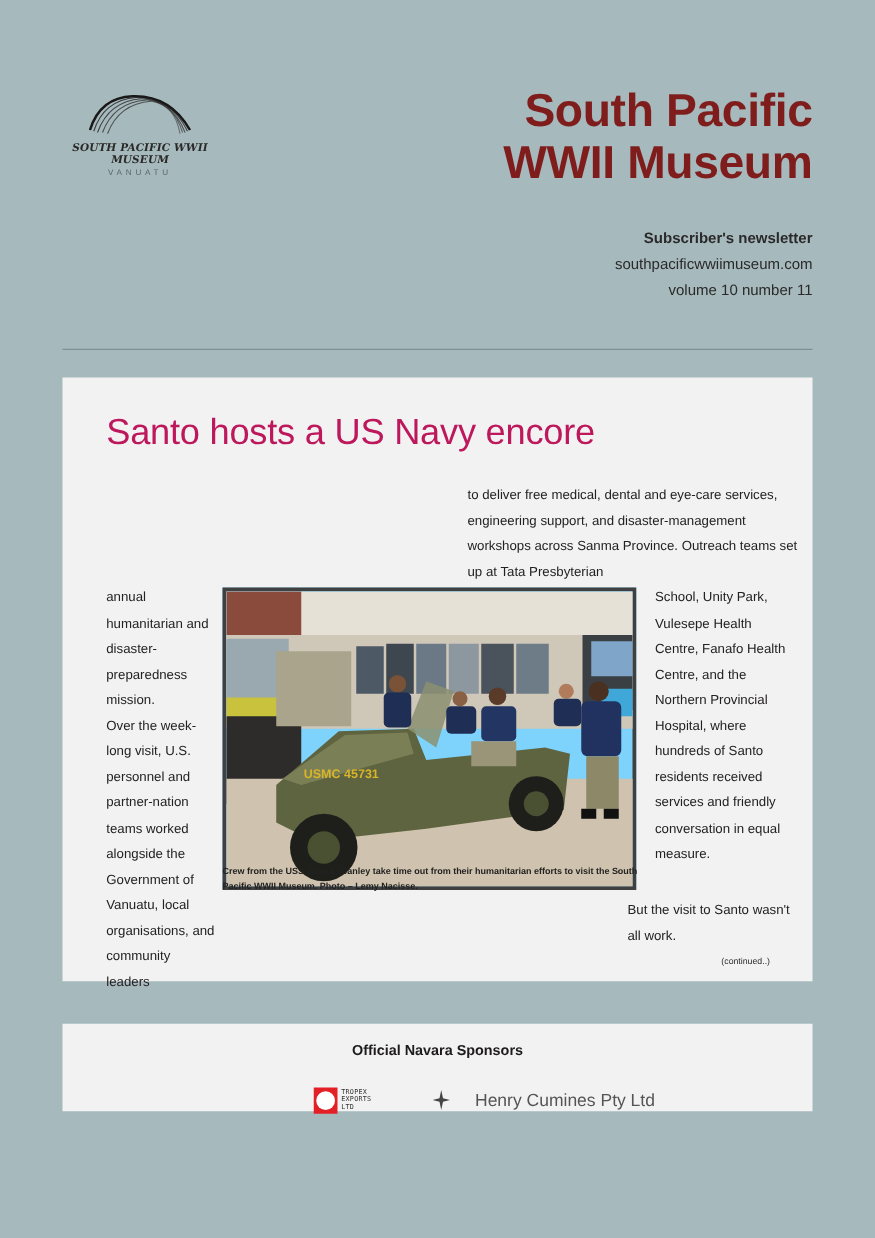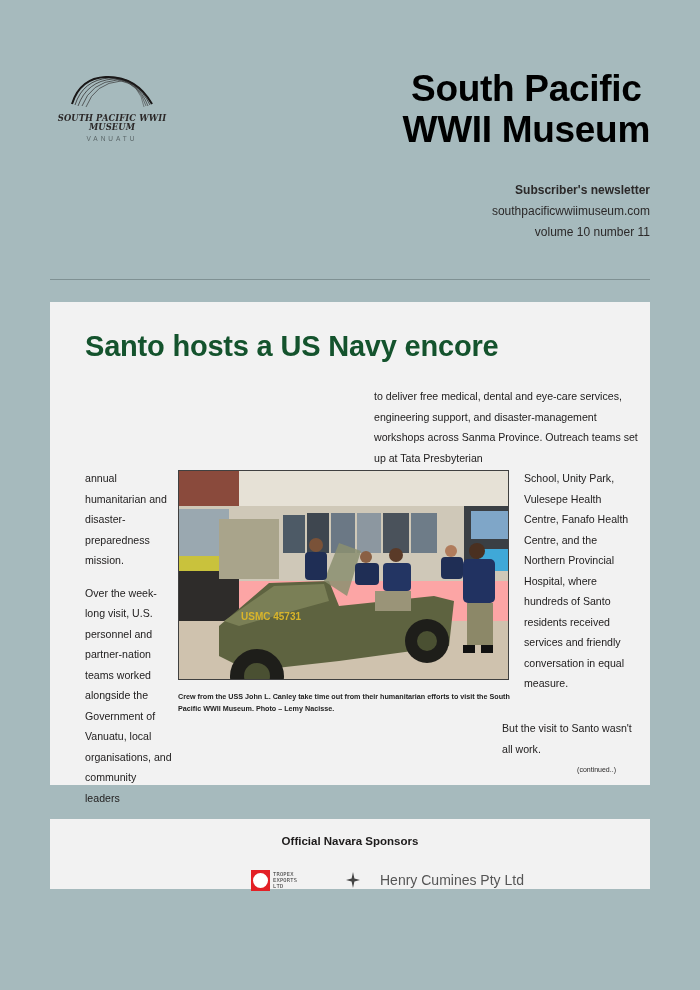--- a/index.html
+++ b/index.html
@@ -23,71 +23,71 @@
     font-family: "DejaVu Serif", "Liberation Serif", serif;
     font-weight: bold; font-size: 8.4px; line-height: 9px;
     color: #2b2828; letter-spacing: 0.1px; font-style: italic;
   }
   .logo-sub {
     position: absolute; left: 0; top: 61px; width: 128px;
     text-align: center; font-size: 6.5px; letter-spacing: 3px; color: #5a6668;
   }
   .masthead {
     position: absolute; right: 50px; top: 68px;
-    text-align: center; font-weight: bold;
-    font-size: 37px; line-height: 41px; color: #000000; letter-spacing: -0.3px;
+    text-align: right; font-weight: bold;
+    font-size: 37px; line-height: 41px; color: #7f1d1d; letter-spacing: -0.3px;
   }
   .meta {
     position: absolute; right: 50px; top: 180px; text-align: right;
     font-size: 12px; line-height: 21px; color: #2b2929;
   }
   .meta .strong { font-weight: bold; }
   .rule {
     position: absolute; left: 50px; right: 50px; top: 279px;
     height: 1px; background: #7f9193;
   }
 
   
   .card {
     position: absolute; left: 50px; top: 302px; width: 600px; height: 483px;
     background: #f2f2f2;
   }
   .headline {
     position: absolute; left: 35px; top: 28px;
-    font-size: 29px; font-weight: bold; color: #14532d; letter-spacing: -0.2px;
+    font-size: 29px; font-weight: normal; color: #be185d; letter-spacing: -0.2px;
     white-space: nowrap;
   }
   .body-text {
     font-size: 10.6px; line-height: 20.5px; color: #232121;
   }
   .col-a-top {
     position: absolute; left: 35px; top: 84px; width: 260px;
   }
   .col-b-top {
     position: absolute; left: 324px; top: 84px; width: 270px;
   }
   .col-a-narrow {
     position: absolute; left: 35px; top: 166px; width: 88px;
   }
-  .col-a-narrow p + p { margin-top: 12px; }
+  .col-a-narrow p + p { }
   .col-b-narrow {
     position: absolute; left: 474px; top: 166px; width: 110px;
   }
   .col-b-end {
     position: absolute; left: 452px; top: 416px; width: 140px;
   }
   .continued {
     position: absolute; right: 34px; top: 464px;
     font-size: 7px; color: #2b2929;
   }
 
   
   .photo {
-    position: absolute; left: 128px; top: 168px; width: 331px; height: 210px;
-    background: #fca5a5; overflow: hidden; border: 1px solid #404040;
+    position: absolute; left: 128px; top: 168px; width: 331px; height: 242px;
+    background: #7dd3fc; overflow: hidden; border: 3px solid #404040;
   }
   .caption {
     position: absolute; left: 128px; top: 389px; width: 340px;
     font-size: 7.2px; line-height: 12px; font-weight: bold; color: #222;
   }
 
   
   .sponsors {
     position: absolute; left: 50px; top: 819px; width: 600px; height: 70px;
     background: #f2f2f2;

